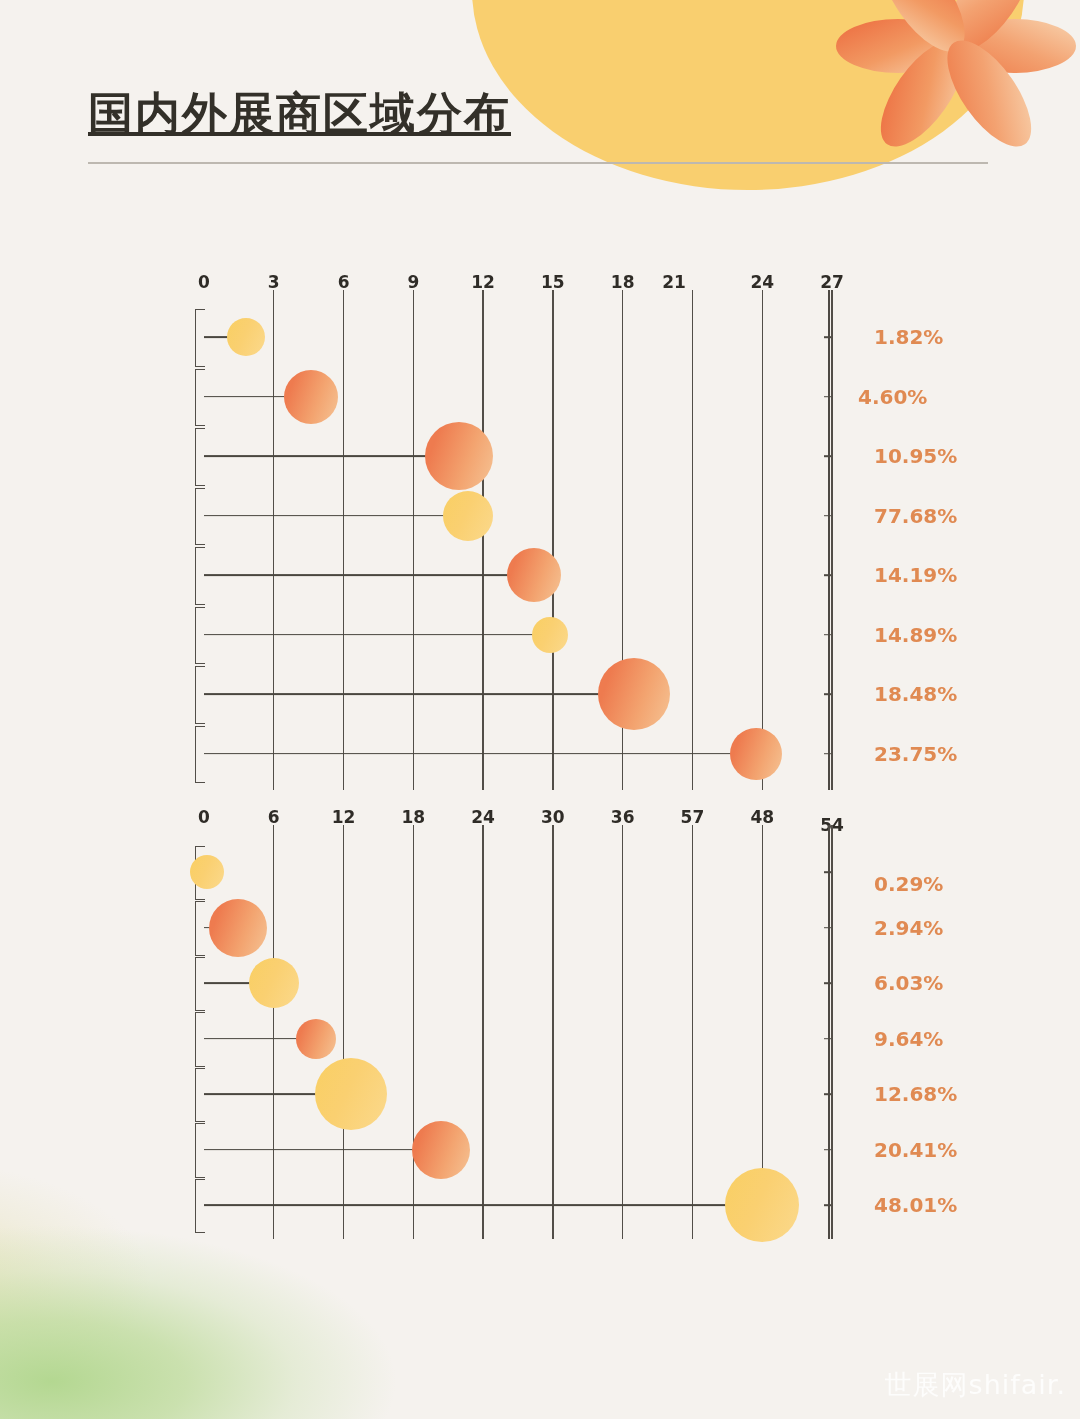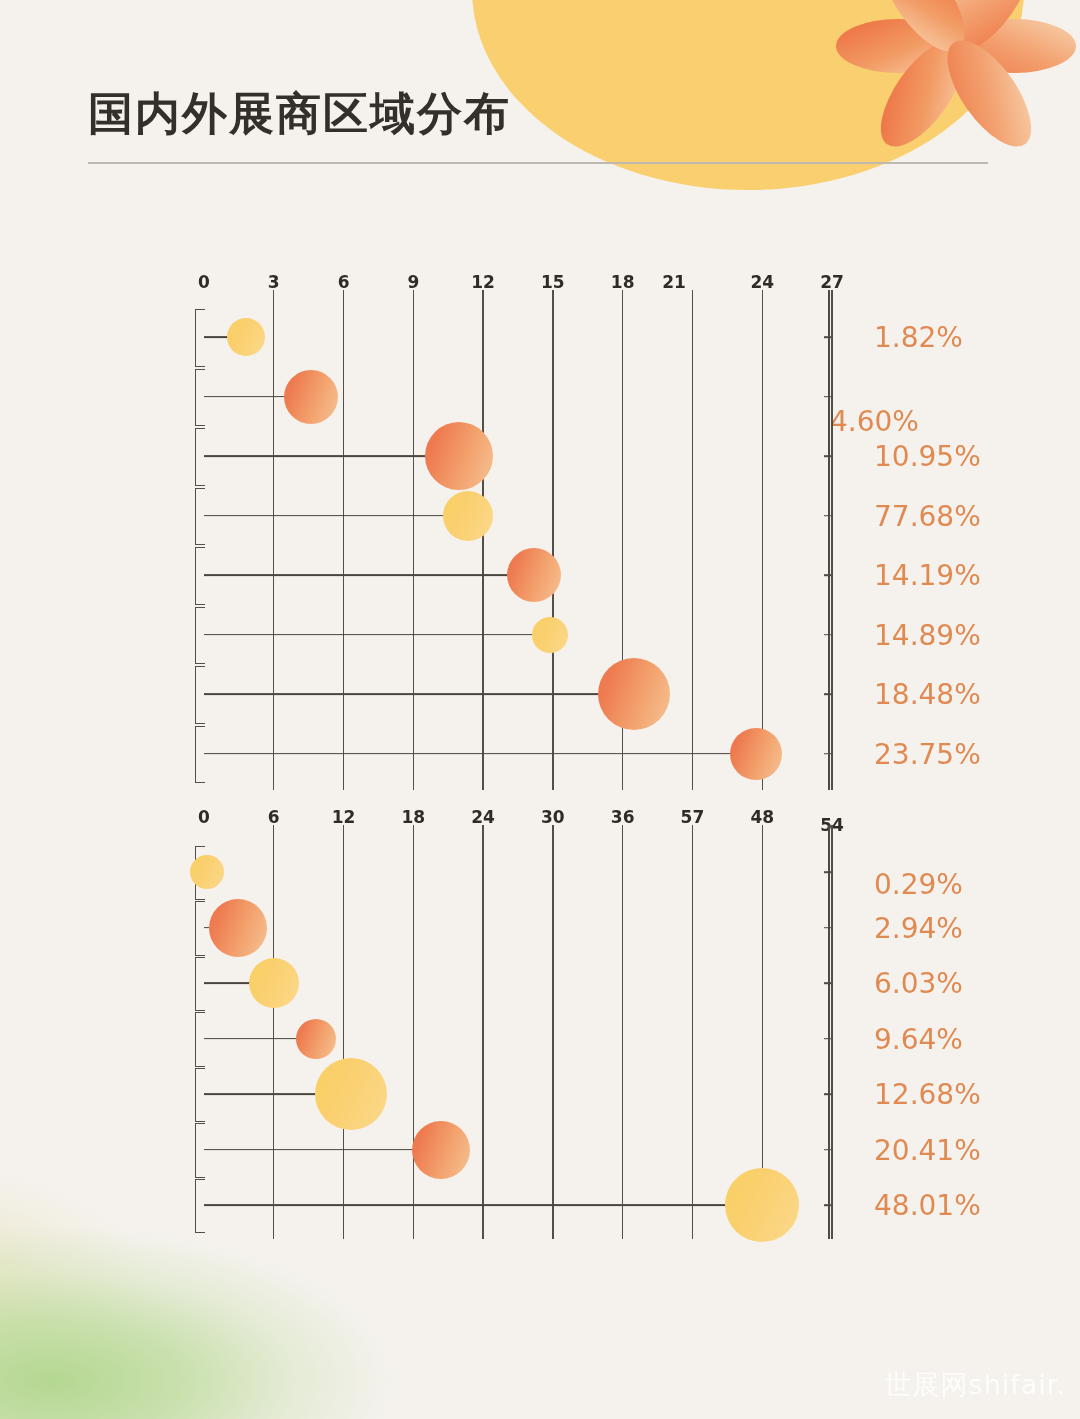--- a/index.html
+++ b/index.html
@@ -75,20 +75,21 @@
     width: 900px;
   }
   .title-cn {
     font-size: 45px;
     font-weight: bold;
     letter-spacing: 2px;
     color: #333029;
     margin: 0 0 22px 0;
     line-height: 1.15;
     font-family: "DejaVu Sans", sans-serif;
+    text-decoration: underline;
   }
   .rule {
     height: 1px;
     background: #bdb8b0;
     width: 900px;
   }
   .title-en {
     font-size: 27px;
     color: #55514b;
     letter-spacing: 0.4px;
@@ -151,22 +152,22 @@
   }
   .right-tick {
     position: absolute;
     width: 9px;
     height: 1.6px;
     background: #4d4943;
     transform: translateY(-50%);
   }
   .pct {
     position: absolute;
-    font-size: 28px;
-    font-weight: normal;
+    font-size: 20px;
+    font-weight: bold;
     color: #e08a52;
     transform: translateY(-50%);
     white-space: nowrap;
     font-family: "DejaVu Sans", sans-serif;
   }
 </style>
 </head>
 <body>
 
 <div class="deco-layer">
@@ -226,21 +227,21 @@
       <div class="right-axis" style="left: 828px; top: 28px; height: 500.39px;"></div>
       <div class="bracket" style="left: 195px; top: 47.035px; height: 55.93px;"></div>
       <div class="stem" style="left: 204px; top: 75px; width: 42.3319px; z-index: 2;"></div>
       <div class="bubble" style="left: 246.332px; top: 75px; width: 38px; height: 38px; background: linear-gradient(115deg, rgb(249, 207, 99) 0%, rgb(250, 208, 113) 45%, rgb(251, 217, 140) 100%); z-index: 3;"></div>
       <div class="right-tick" style="left: 824px; top: 75px;"></div>
       <div class="pct" style="left: 874px; top: 75px;">1.82%</div>
       <div class="bracket" style="left: 195px; top: 106.535px; height: 55.93px;"></div>
       <div class="stem" style="left: 204px; top: 134.5px; width: 106.993px; z-index: 2;"></div>
       <div class="bubble" style="left: 310.993px; top: 134.5px; width: 54px; height: 54px; background: linear-gradient(110deg, rgb(238, 123, 79) 0%, rgb(238, 123, 79) 18%, rgb(243, 164, 112) 62%, rgb(245, 195, 148) 100%); z-index: 3;"></div>
       <div class="right-tick" style="left: 824px; top: 134.5px;"></div>
-      <div class="pct" style="left: 830px; top: 134.5px; margin-top: 24px;">4.60%</div>
+      <div class="pct" style="left: 858px; top: 134.5px;">4.60%</div>
       <div class="bracket" style="left: 195px; top: 166.035px; height: 55.93px;"></div>
       <div class="stem" style="left: 204px; top: 194px; width: 254.689px; z-index: 2;"></div>
       <div class="bubble" style="left: 458.689px; top: 194px; width: 68px; height: 68px; background: linear-gradient(110deg, rgb(238, 123, 79) 0%, rgb(238, 123, 79) 18%, rgb(243, 164, 112) 62%, rgb(245, 195, 148) 100%); z-index: 3;"></div>
       <div class="right-tick" style="left: 824px; top: 194px;"></div>
       <div class="pct" style="left: 874px; top: 194px;">10.95%</div>
       <div class="bracket" style="left: 195px; top: 225.535px; height: 55.93px;"></div>
       <div class="stem" style="left: 204px; top: 253.5px; width: 263.993px; z-index: 2;"></div>
       <div class="bubble" style="left: 467.993px; top: 253.5px; width: 50px; height: 50px; background: linear-gradient(115deg, rgb(249, 207, 99) 0%, rgb(250, 208, 113) 45%, rgb(251, 217, 140) 100%); z-index: 3;"></div>
       <div class="right-tick" style="left: 824px; top: 253.5px;"></div>
       <div class="pct" style="left: 874px; top: 253.5px;">77.68%</div>

